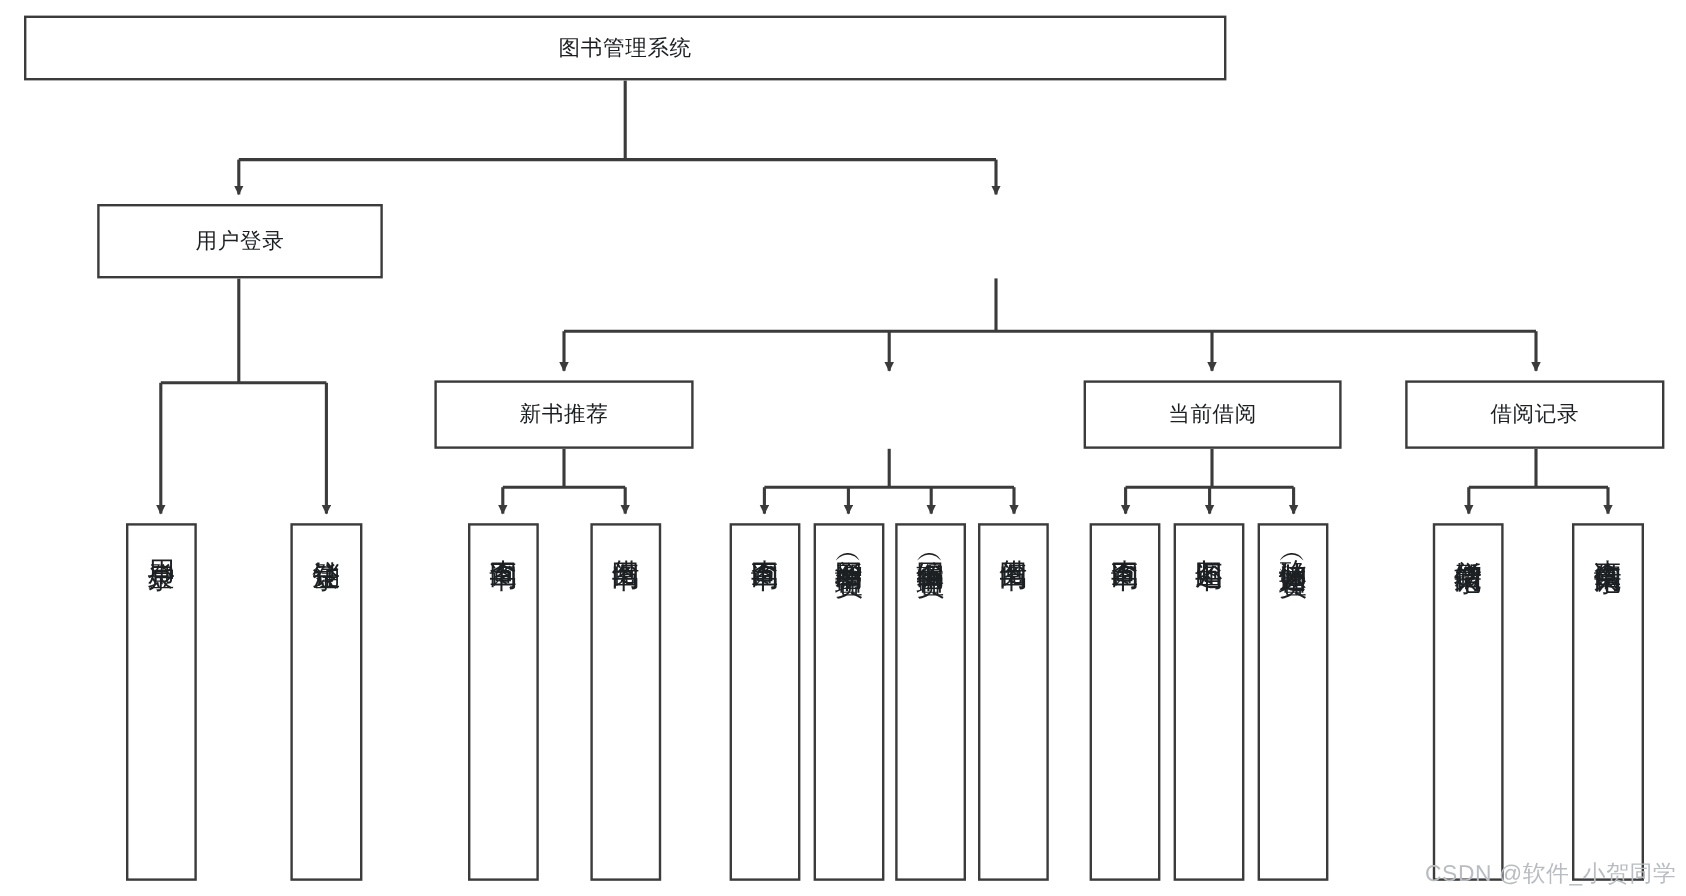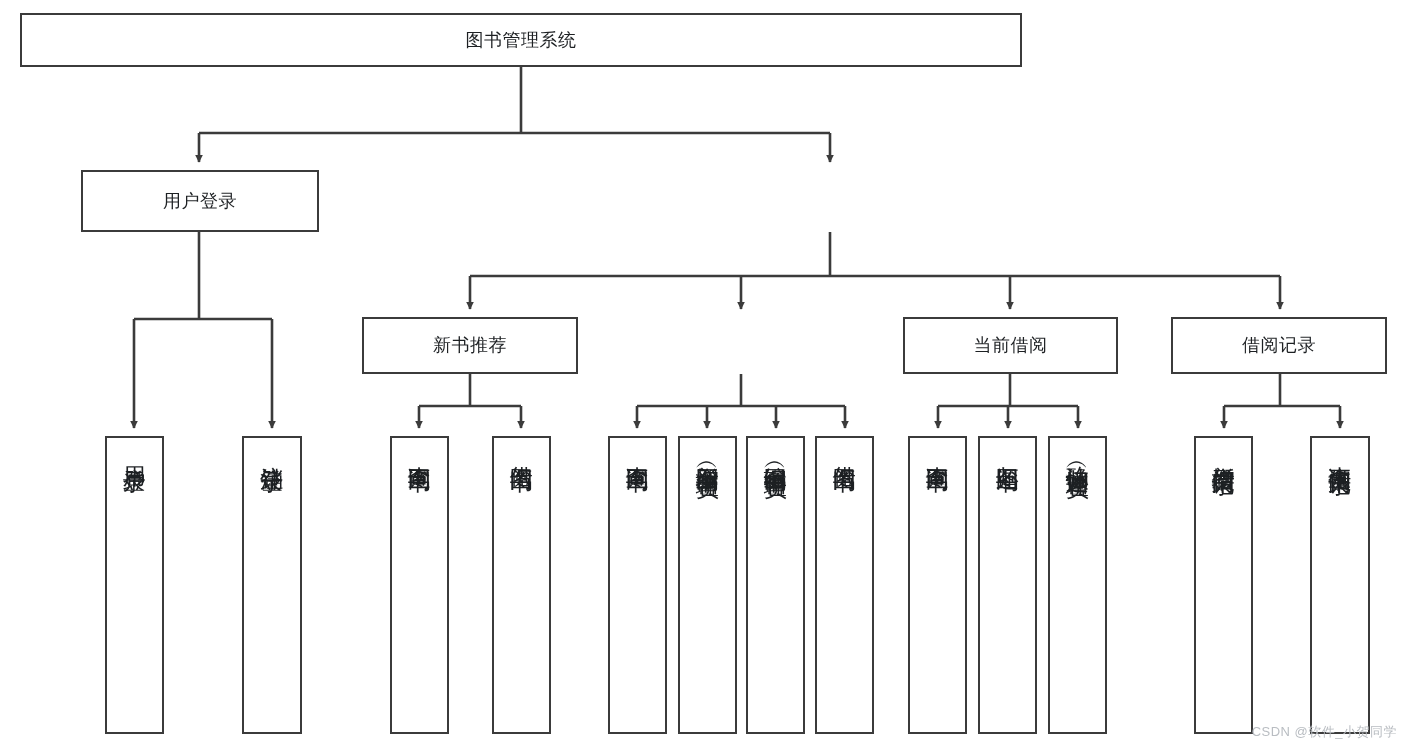--- a/index.html
+++ b/index.html
@@ -50,21 +50,21 @@
     font-size: 23px;
     line-height: 1.16;
     letter-spacing: 1.5px;
     white-space: normal;
     max-height: 100%;
   }
   .watermark {
     position: absolute;
     right: 8px;
     bottom: 6px;
-    font-size: 13px;
+    font-size: 19px;
     color: #b9bdc2;
     letter-spacing: 0.5px;
     white-space: nowrap;
     pointer-events: none;
   }
 </style>
 </head>
 <body>
 
 <div id="canvas">

